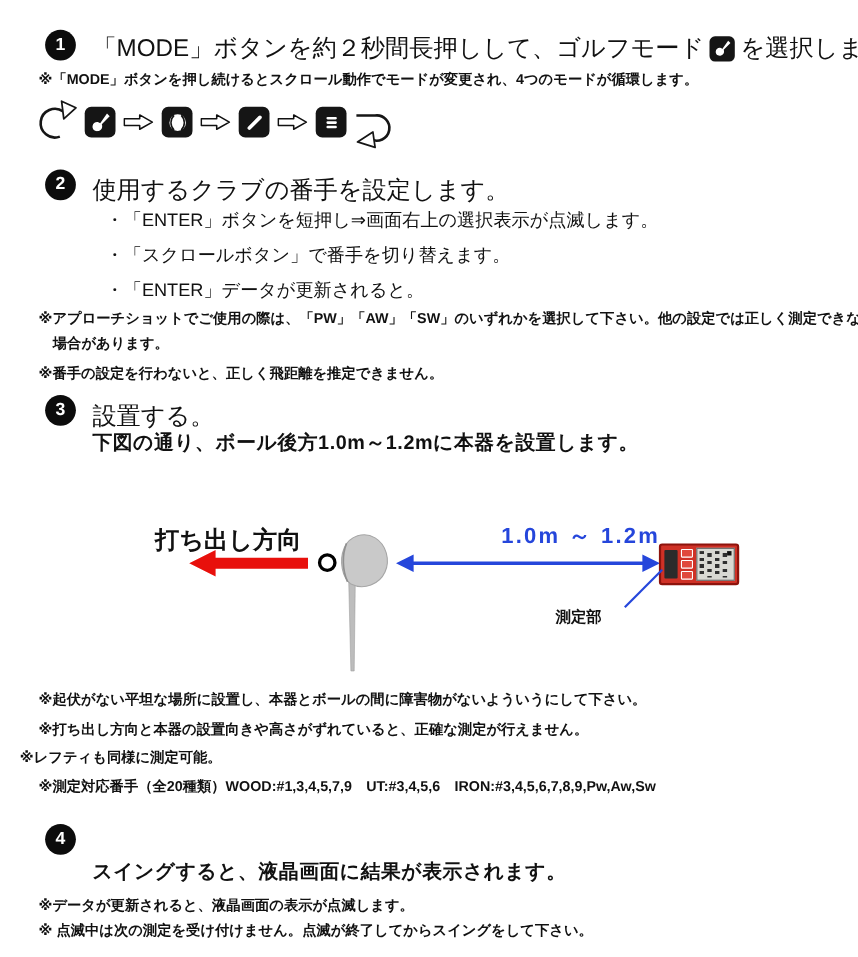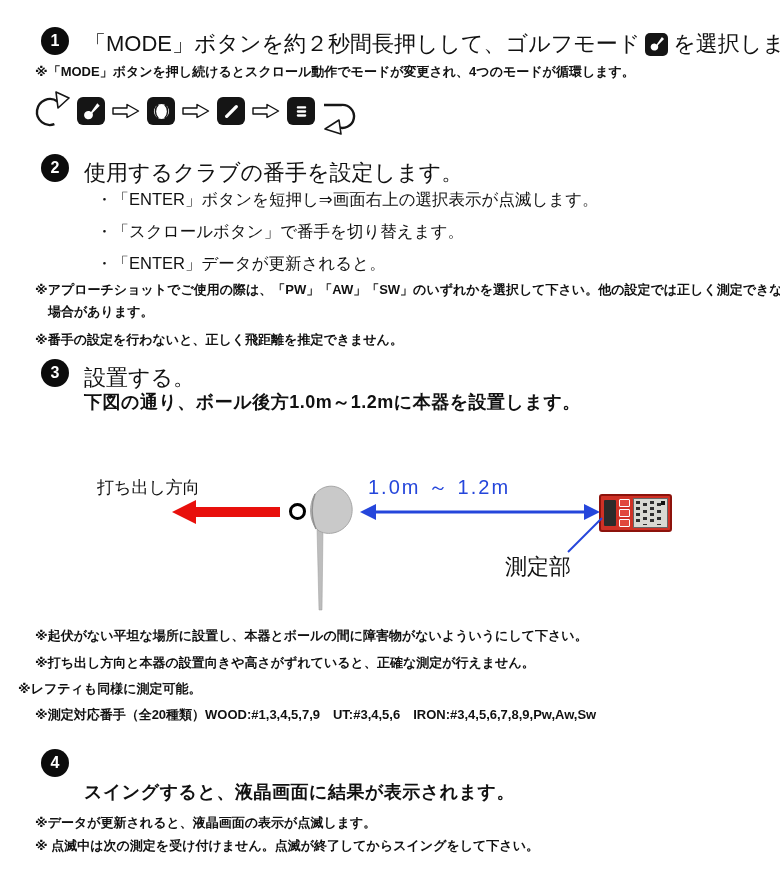--- a/index.html
+++ b/index.html
@@ -10,24 +10,24 @@
          font-weight:bold;font-size:16px;display:flex;align-items:center;justify-content:center;}
   .t-title{font-size:22px;white-space:nowrap;}
   .t-sub{font-size:18px;font-weight:bold;white-space:nowrap;letter-spacing:0.5px;}
   .t-note{font-size:13px;font-weight:bold;white-space:nowrap;}
   .t-bullet{font-size:16.5px;white-space:nowrap;}
   .titlerow{display:flex;align-items:center;gap:5px;}
   .chip{width:28px;height:28px;background:#151515;border-radius:6px;flex:0 0 auto;
         display:flex;align-items:center;justify-content:center;}
   .chip.small{width:23px;height:23px;border-radius:5px;}
   .mode-row{display:flex;align-items:center;gap:7px;}
-  .launch-label{font-size:17px;font-weight:normal;white-space:nowrap;}
-  .dist-label{font-size:20px;font-weight:normal;letter-spacing:2px;color:#2546db;
-              width:232px;text-align:left;white-space:nowrap;}
-  .sensor-label{font-size:22px;font-weight:normal;white-space:nowrap;}
+  .launch-label{font-size:22px;font-weight:bold;white-space:nowrap;margin-left:44px;}
+  .dist-label{font-size:20px;font-weight:bold;letter-spacing:2px;color:#2546db;
+              width:232px;text-align:right;white-space:nowrap;}
+  .sensor-label{font-size:14px;font-weight:bold;white-space:nowrap;}
   .ball{width:17px;height:17px;border:3px solid #000;border-radius:50%;background:#fff;box-sizing:border-box;}
   .device{width:73px;height:38px;background:#cf3126;border:2px solid #8d130c;border-radius:3px;box-sizing:border-box;}
   .dev-sensor{position:absolute;left:3px;top:4px;width:12px;height:26px;background:#2b2b2b;border-radius:1px;}
   .dev-btns{position:absolute;left:18px;top:3px;display:flex;flex-direction:column;gap:2px;}
   .dev-btn{width:11px;height:8px;background:#e0483c;border:1px solid #fff;border-radius:1px;box-sizing:border-box;}
   .dev-lcd{position:absolute;left:32px;top:2px;width:35px;height:30px;background:#d9d9d3;
            border:1px solid #666;box-sizing:border-box;display:flex;gap:3px;padding:2px 2px;}
   .seg{width:4px;height:24px;background-image:repeating-linear-gradient(180deg,#2f2f2f 0 3px,transparent 3px 6px);}
   .seg.alt{background-image:repeating-linear-gradient(180deg,transparent 0 2px,#2f2f2f 2px 5px,transparent 5px 7px);}
   .dev-dot{position:absolute;right:2px;top:2px;width:4px;height:4px;background:#111;}

